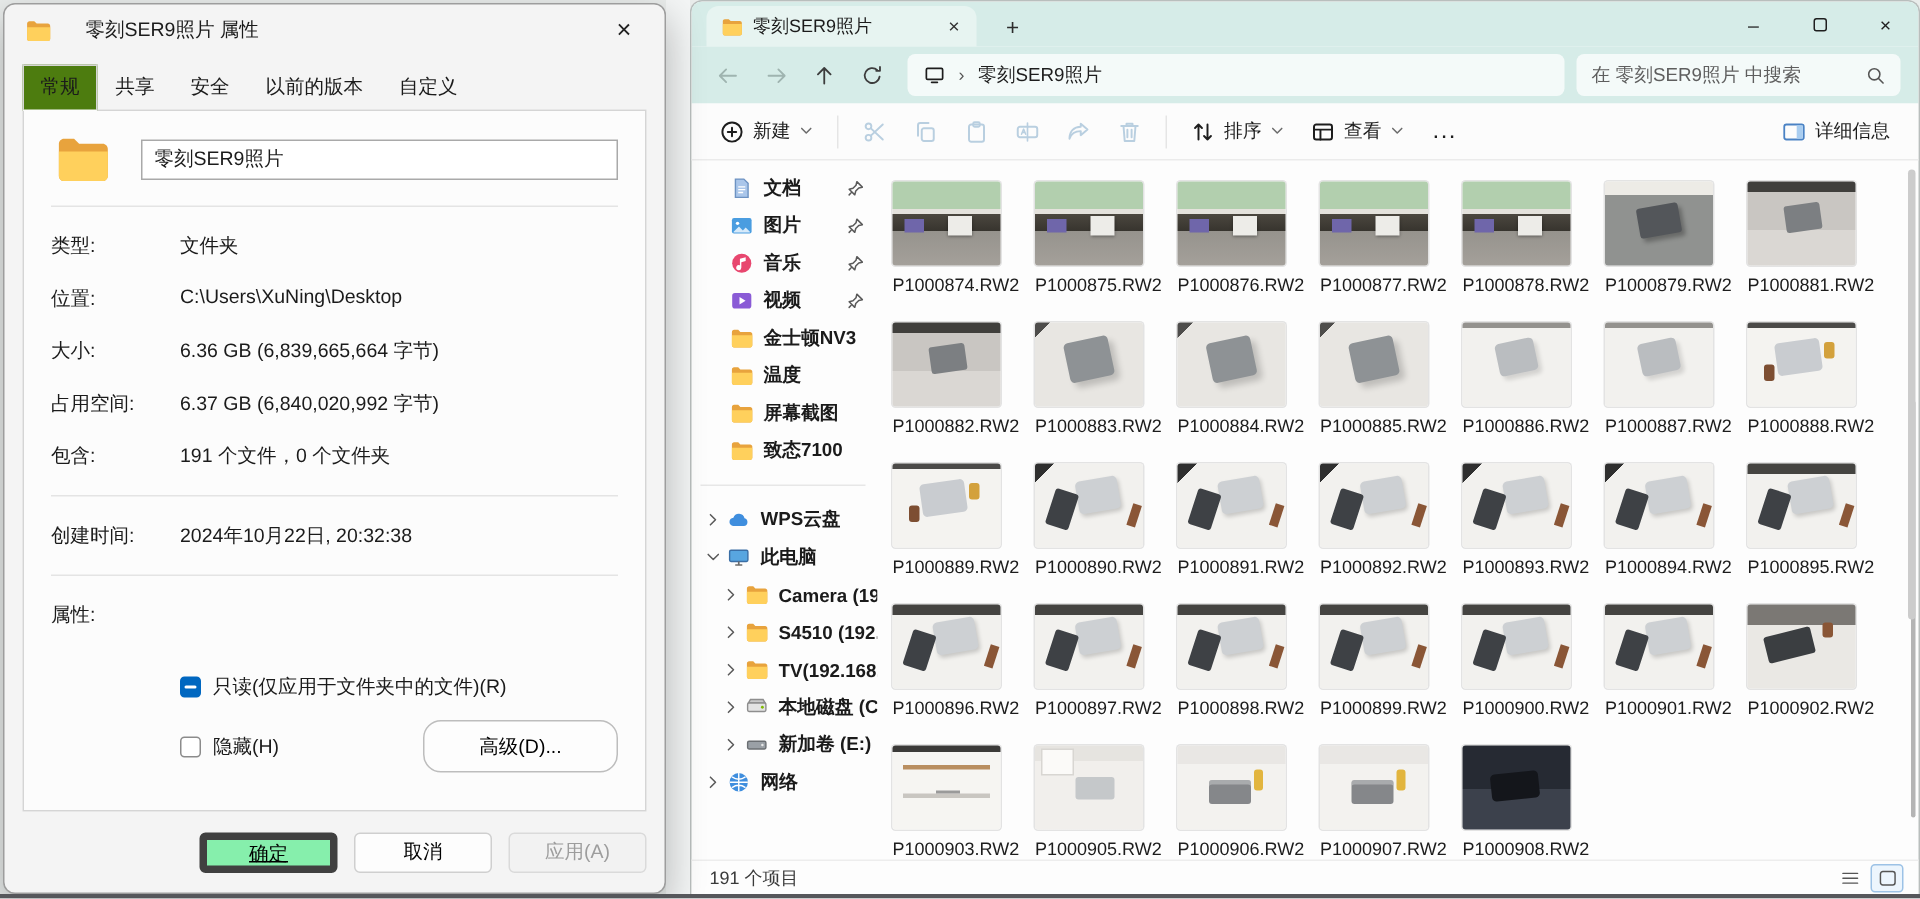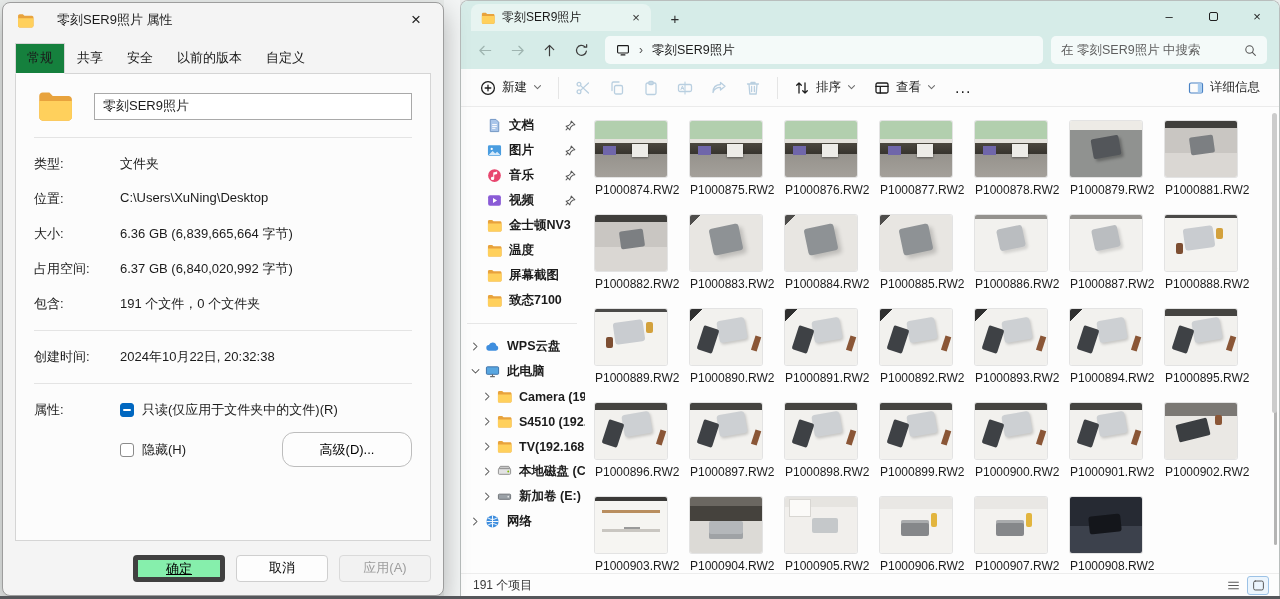--- a/index.html
+++ b/index.html
@@ -22,32 +22,32 @@
     box-shadow:0 10px 26px rgba(0,0,0,.28);
     display:flex; flex-direction:column; z-index:10;
   }
   .dlg-titlebar { height:34px; display:flex; align-items:center; gap:23px; padding:0 6px 0 14px; flex:none; }
   .dlg-titlebar .ico svg { width:17px; height:17px; }
   .dlg-title { font-size:13px; }
   .dlg-close { margin-left:auto; width:42px; height:28px; display:flex; align-items:center; justify-content:center;
     font-size:17px; color:#222; border-radius:5px; cursor:default; }
   .dlg-tabs { display:flex; padding:6px 12px 0; position:relative; z-index:2; flex:none; }
   .dlg-tab { font-size:13px; padding:5px 11px 6px; border:1px solid transparent; margin-bottom:-1px; color:#1b1b1b; }
-  .dlg-tab.active { background:#15803d; border-color:#d5d5d5; border-bottom-color:#fcfcfc; }
+  .dlg-tab.active { background:#4d7c0f; border-color:#d5d5d5; border-bottom-color:#fcfcfc; }
   .dlg-page { margin:0 12px; background:#fcfcfc; border:1px solid #d5d5d5; flex:1;
     padding:14px 18px; position:relative; overflow:hidden; }
   .name-row { display:flex; align-items:center; gap:18px; }
   .name-row .ico svg { width:42px; height:36px; }
   .name-input { flex:1; height:27px; border:1px solid #a9a9a9; background:#fff; font-size:13px;
     padding:0 8px; font-family:inherit; color:#1b1b1b; }
   .sep { border:none; border-top:1px solid #e4e4e4; margin:13px 0; }
   .info-row { display:flex; font-size:13px; margin:17px 0; }
   .info-label { width:86px; flex:none; }
   .attr-block { display:flex; font-size:13px; margin-top:17px; }
-  .attr-col { flex:1; }
+  .attr-col { flex:1;margin-top:48px; }
   .cb-row { display:flex; align-items:center; }
   .cb-row2 { display:flex; align-items:center; margin-top:13px; }
   .cb { width:14px; height:14px; border:1px solid #8b8b8b; border-radius:3px; background:#fff;
     margin-right:8px; flex:none; display:flex; align-items:center; justify-content:center; }
   .cb.ind { background:#0067c0; border-color:#0067c0; }
   .cb.ind i { display:block; width:8px; height:2px; background:#fff; border-radius:1px; }
   .adv-btn { margin-left:auto; width:130px; height:35px; font-size:13px; background:#fdfdfd;
     border:1px solid #bdbdbd; border-radius:12px; font-family:inherit; }
   .dlg-footer { flex:none; height:54px; display:flex; justify-content:flex-end; align-items:center;
     gap:11px; padding:0 12px; }
@@ -749,24 +749,20 @@
           </div>
           <div class="file-item">
             <div class="th t-desk2"></div>
             <div class="file-name">P1000902.RW2</div>
           </div>
           <div class="file-item">
             <div class="th t-shelfw"></div>
             <div class="file-name">P1000903.RW2</div>
           </div>
           <div class="file-item">
-            <div class="th t-shelfd"></div>
-            <div class="file-name">P1000904.RW2</div>
-          </div>
-          <div class="file-item">
             <div class="th t-fronta"></div>
             <div class="file-name">P1000905.RW2</div>
           </div>
           <div class="file-item">
             <div class="th t-fronty"></div>
             <div class="file-name">P1000906.RW2</div>
           </div>
           <div class="file-item">
             <div class="th t-fronty"></div>
             <div class="file-name">P1000907.RW2</div>

